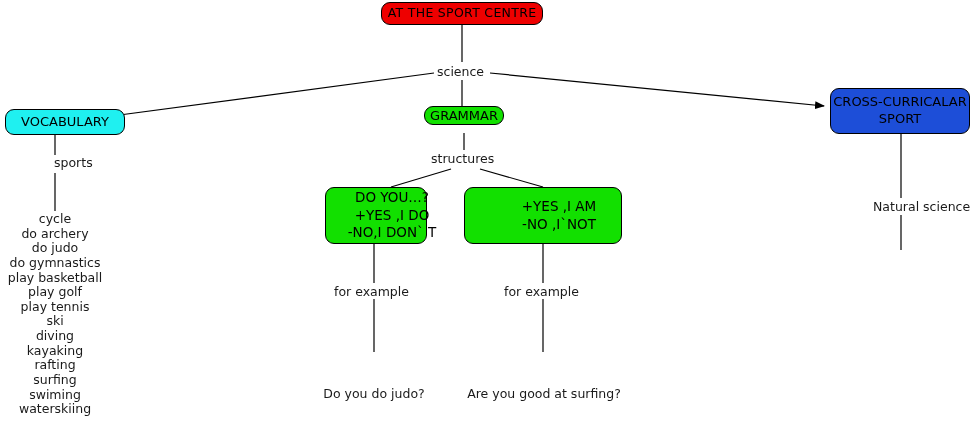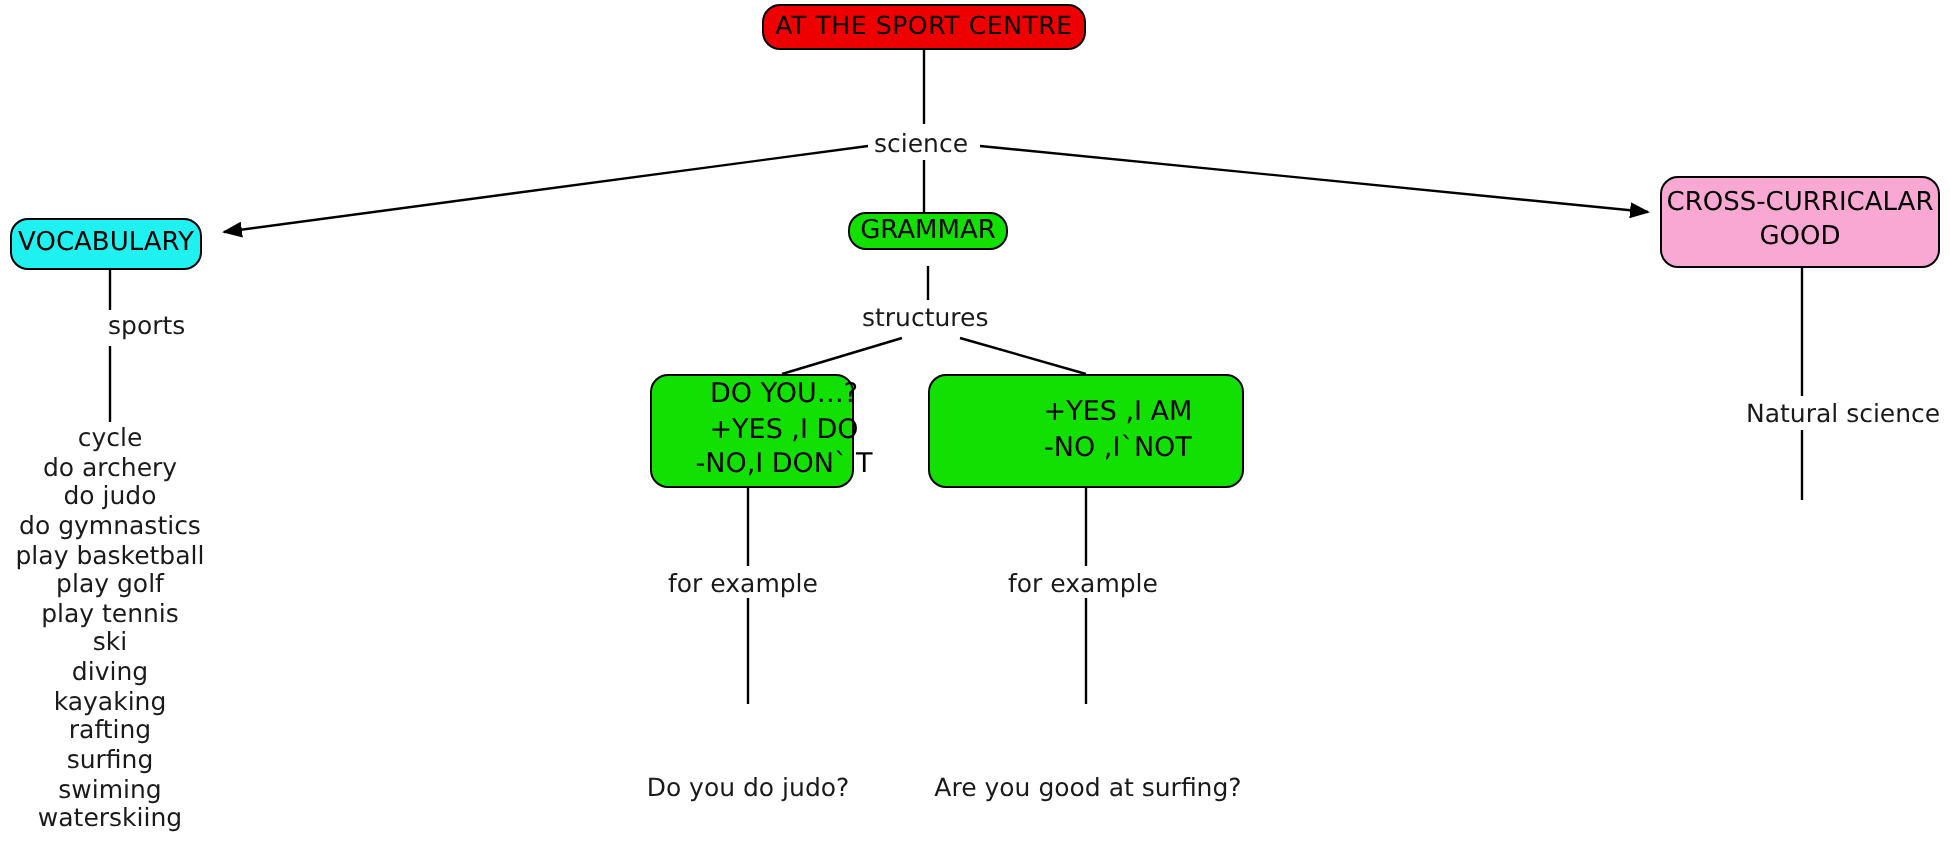--- a/index.html
+++ b/index.html
@@ -53,21 +53,21 @@
     background: #12e000;
     font-size: 13px;
   }
   .node-struct {
     background: #12e000;
     font-size: 13.5px;
     line-height: 1.3;
     padding-left: 32px;
   }
   .node-cross {
-    background: #f9a8d4;
+    background: #1d4ed8;
     font-size: 13px;
     line-height: 1.3;
   }
   .node-diet {
     background: #ffff00;
     font-size: 13px;
   }
   .edge-label {
     position: absolute;
     font-size: 12.5px;
@@ -140,21 +140,21 @@
   </svg>
 
   <div class="node node-root" style="left:381px; top:2px; width:162px; height:23px;">
     <span>AT THE SPORT CENTRE</span>
   </div>
 
   <div class="edge-label" style="left:434px; top:64px;">
     <span>science</span>
   </div>
 
-  <div class="node node-vocab" style="left:5px; top:109px; width:96px; height:26px;">
+  <div class="node node-vocab" style="left:5px; top:109px; width:120px; height:26px;">
     <span>VOCABULARY</span>
   </div>
 
   <div class="edge-label" style="left:31px; top:155px;margin-left:20px;">
     <span>sports</span>
   </div>
 
   <div class="word-list" style="left:-10px; top:212px;">
     <div>cycle</div>
     <div>do archery</div>
@@ -204,21 +204,21 @@
     
   </div>
 
   <div class="leaf-text" style="left:453px; top:353px; width:182px;">
     <div>Are you good at surfing?</div>
     
   </div>
 
   <div class="node node-cross" style="left:830px; top:88px; width:140px; height:46px;">
     <span>CROSS-CURRICALAR</span>
-    <span>GOOD</span>
+    <span>SPORT</span>
   </div>
 
   <div class="edge-label" style="left:870px; top:199px;text-align:right;">
     <span>Natural science</span>
   </div>
 
 
 </div>
 
 </body></html>

